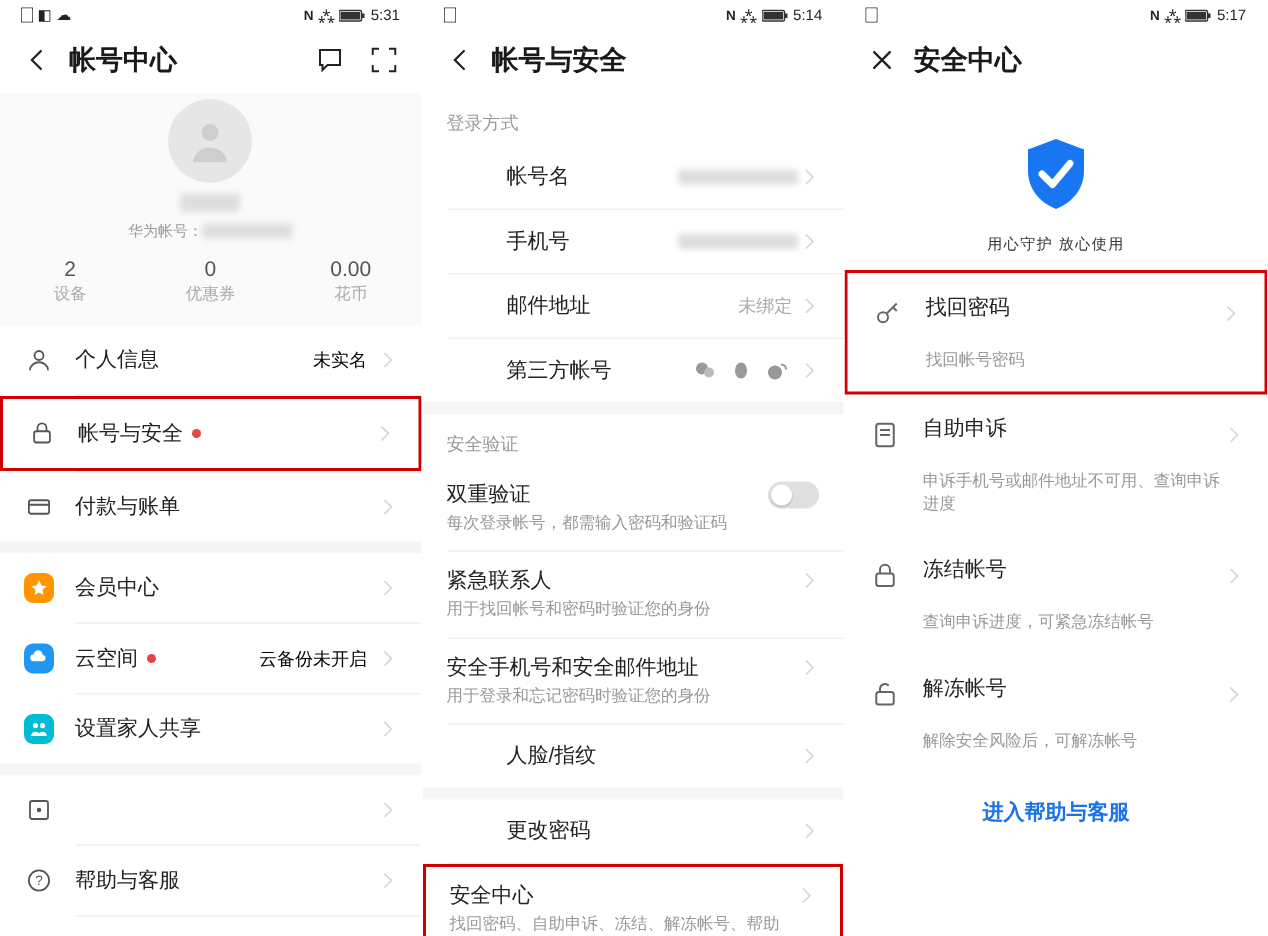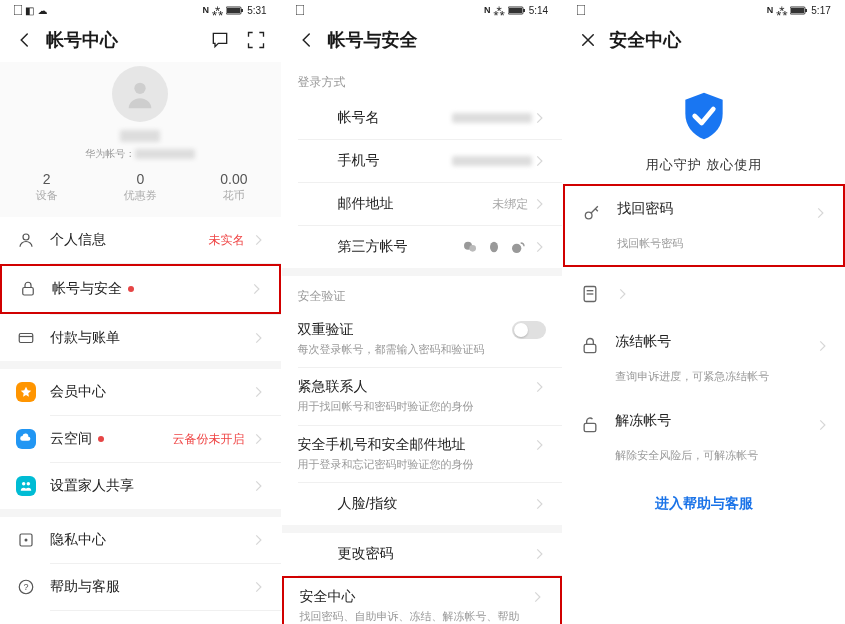--- a/index.html
+++ b/index.html
@@ -27,21 +27,21 @@
   .blur3 { display:inline-block; width:80px; height:10px; background:#ddd; filter:blur(2px); border-radius:2px;}
   .stats { display:flex; border-top:0; padding: 10px 0 4px; }
   .stat { flex:1; text-align:center; }
   .stat .num { font-size:14px; color:#555; }
   .stat .lab { font-size:11px; color:#aaa; margin-top:1px; }
   .group { background:#fff; }
   .gap { height:8px; background:#f5f5f5; }
   .row { display:flex; align-items:center; padding: 13px 16px; position:relative;justify-content:space-between; }
   .row .ricon { width:20px; height:20px; margin-right:14px; display:flex; align-items:center; justify-content:center; }
   .row .rlabel { font-size:14px; color:#222; flex:1; }
-  .row .rsub { font-size:12px; color:#ef4444; margin-right:6px; }
+  .row .rsub { font-size:12px; color:#000000; margin-right:6px; }
   .row .chev { width:14px; height:14px; }
   .row .dot { width:6px; height:6px; background:#e64545; border-radius:50%; display:inline-block; margin-left:6px; vertical-align:middle; }
   .divider { height:1px; background:#f0f0f0; margin-left:50px; }
   .divider2 { height:1px; background:#f0f0f0; margin-left:16px; }
   .redbox { border:2px solid #d10000; }
   
   .sect-title { font-size:12px; color:#999; padding: 12px 16px 6px; }
   .row2 { display:flex; align-items:center; padding:12px 16px; }
   .row2 .lab2 { font-size:14px; color:#222; flex:1;padding-left:40px; }
   .row2 .val2 { font-size:12px; color:#aaa; margin-right:4px; }
@@ -50,21 +50,21 @@
   .row3 .top3 { display:flex; align-items:center; }
   .row3 .t3 { font-size:14px; color:#222; flex:1; }
   .row3 .sub3 { font-size:11px; color:#999; margin-top:3px; line-height:1.4; padding-right:20px; }
   .toggle { width:34px; height:18px; background:#e0e0e0; border-radius:10px; position:relative; }
   .toggle::after{content:"";position:absolute;width:14px;height:14px;background:#fff;border-radius:50%;top:2px;left:2px;box-shadow:0 1px 2px rgba(0,0,0,.2);}
   .thirdicons { display:flex; gap:8px; align-items:center; margin-right:6px; }
   .thirdicons span { width:16px; height:16px; display:inline-flex; align-items:center; justify-content:center; color:#888; }
   
   .shield-wrap { text-align:center; padding: 26px 0 10px; }
   .shield { width:56px; height:56px; margin:0 auto 12px; }
-  .shield-sub { font-size:13px; color:#333; letter-spacing:1px; }
+  .shield-sub { font-size:10px; color:#333; letter-spacing:1px; }
   .row4 { display:flex; align-items:flex-start; padding:14px 16px; }
   .row4 .ic4 { width:22px; height:22px; margin-right:14px; margin-top:2px; display:flex; align-items:center; justify-content:center; color:#666; }
   .row4 .body4 { flex:1; }
   .row4 .t4 { font-size:14px; color:#222; }
   .row4 .s4 { font-size:11px; color:#999; margin-top:18px; }
   .row4 .chev { margin-top:6px; }
   .helplink { text-align:center; color:#1a73e8; font-size:14px; font-weight:600; padding:18px 0; }
   .chev svg{display:block;opacity:.4}
   .ricon.orange{background:#ff9500;border-radius:6px;}
   .ricon.blue{background:#2196f3;border-radius:6px;}
@@ -235,21 +235,20 @@
   </div>
   <div class="gap"></div>
   <div class="group">
     <div class="row">
       <div class="ricon">
             <svg width="18" height="18" viewBox="0 0 24 24">
               <rect x="4" y="4" width="16" height="16" rx="2" fill="none" stroke="#555" stroke-width="1.6"></rect>
               <circle cx="12" cy="12" r="2" fill="#555"></circle>
             </svg>
           </div>
-      <div class="rlabel">隐私中心</div>
       <div class="chev">
             <svg width="14" height="14" viewBox="0 0 24 24">
               <path d="M9 4l8 8-8 8" stroke="#999" stroke-width="2" fill="none"></path>
             </svg>
           </div>
     </div>
     <div class="divider"></div>
     <div class="row">
       <div class="ricon">
             <svg width="18" height="18" viewBox="0 0 24 24">
@@ -475,20 +474,24 @@
         </div>
   </div>
   <div class="row4">
     <div class="ic4">
           <svg width="20" height="20" viewBox="0 0 24 24">
             <rect x="5" y="3" width="14" height="18" rx="2" fill="none" stroke="#666" stroke-width="1.6"></rect>
             <line x1="8" y1="8" x2="16" y2="8" stroke="#666" stroke-width="1.6"></line>
             <line x1="8" y1="12" x2="16" y2="12" stroke="#666" stroke-width="1.6"></line>
           </svg>
         </div>
+    <div class="body4">
+          <div class="t4">自助申诉</div>
+          <div class="s4">申诉手机号或邮件地址不可用、查询申诉进度</div>
+        </div>
     <div class="chev">
           <svg width="14" height="14" viewBox="0 0 24 24">
             <path d="M9 4l8 8-8 8" stroke="#999" stroke-width="2" fill="none"></path>
           </svg>
         </div>
   </div>
   <div class="row4">
     <div class="ic4">
           <svg width="20" height="20" viewBox="0 0 24 24">
             <rect x="5" y="10" width="14" height="10" rx="2" fill="none" stroke="#666" stroke-width="1.6"></rect>

